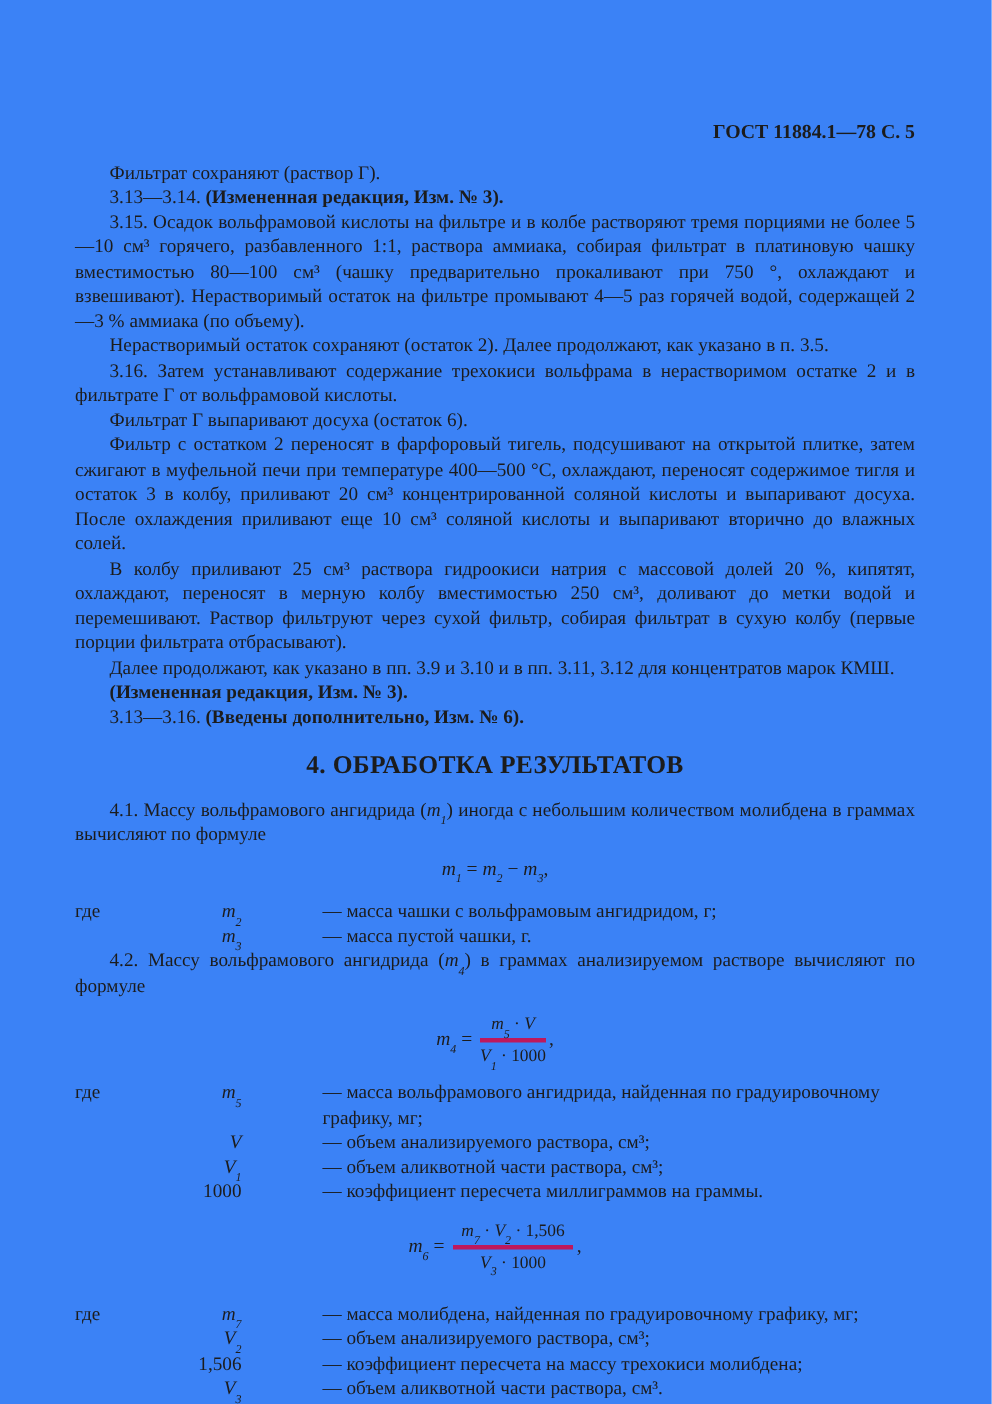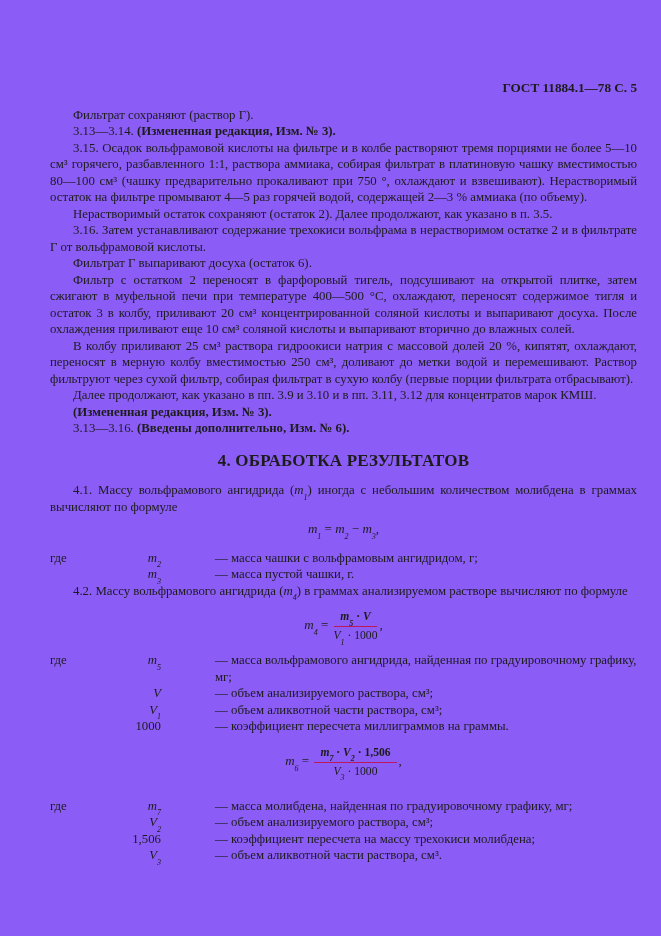--- a/index.html
+++ b/index.html
@@ -1,35 +1,35 @@
 <!DOCTYPE html>
 <html><head>
 <meta charset="utf-8">
 <style>
   html,body{margin:0;padding:0;}
   body{width:661px;height:936px;background:#ffffff;overflow:hidden;}
   .sheet{
     position:relative;width:661px;height:936px;box-sizing:border-box;
-    background:#8b5cf6;color:#1c1c1c;
-    padding:80px 24px 0 50px;
+    background:#3b82f6;color:#1c1c1c;
+    padding:80px 51px 0 50px;
     font-family:"Liberation Serif","DejaVu Serif",serif;
     font-size:12.8px;line-height:16.5px;
   }
   .hdr{font-weight:bold;text-align:right;font-size:13.2px;margin:0 0 10px 0;}
   p.para{margin:0;text-align:justify;}
   .ind{text-indent:23px;}
   b,.bold{font-weight:bold;}
   .center-h{font-weight:bold;text-align:center;font-size:17px;margin:16px 0 13px 0;text-indent:0;letter-spacing:.2px;}
   .v{font-style:italic;}
   sub{font-size:8px;line-height:0;position:relative;top:.3em;font-style:italic;}
   .formula{text-align:center;text-indent:0;margin:6px 0 12px 0;font-size:13px;}
   .formula-frac{text-align:center;text-indent:0;margin:11px 0 9px 0;font-size:13px;}
   .formula-frac.last{margin-bottom:19px;}
   .frac{display:inline-block;vertical-align:middle;text-align:center;font-size:11.6px;line-height:14px;margin:0 2px;}
-  .fnum{display:block;border-bottom:1px solid #be185d;padding:0 6px 2px 6px;font-weight:bold;}
+  .fnum{display:block;border-bottom:3px solid #be185d;padding:0 6px 2px 6px;}
   .fden{display:block;padding-top:2px;}
   .dl{margin:0;}
   .dlrow{display:flex;align-items:baseline;margin:0;gap:47px;}
   .dlead{flex:0 0 26px;}
   .dterm{flex:0 0 38px;text-align:right;white-space:nowrap;}
   .ddef{margin-left:7px;flex:1;text-align:left;}
 </style>
 </head>
 <body>
 

